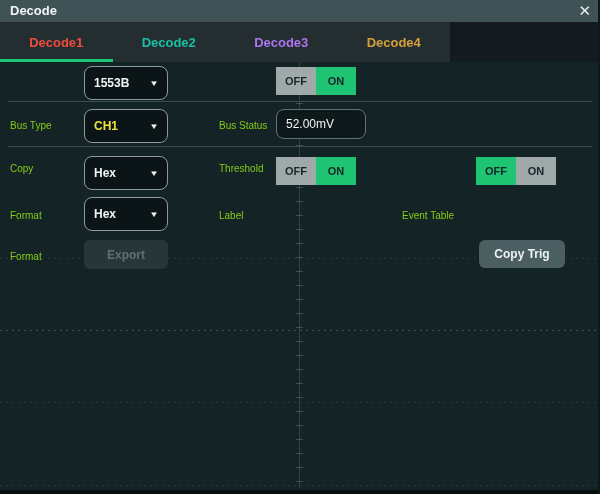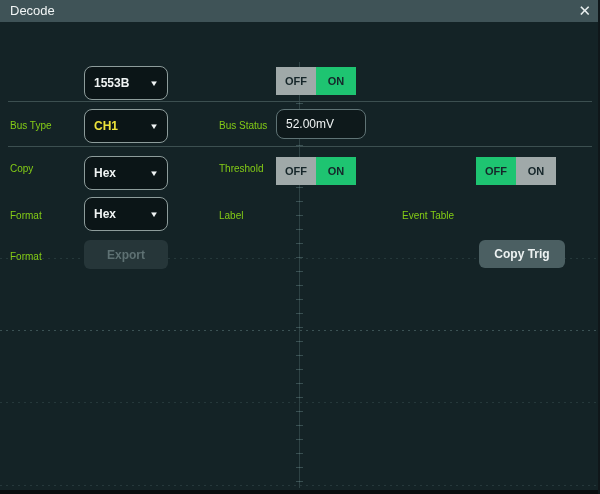--- a/index.html
+++ b/index.html
@@ -4,21 +4,21 @@
 <style>
   html,body{margin:0;padding:0;background:#000;}
   .app{
     position:relative;width:600px;height:494px;overflow:hidden;
     background:#142326;
     font-family:"Liberation Sans","DejaVu Sans",sans-serif;
     -webkit-font-smoothing:antialiased;
   }
   
   .titlebar{position:absolute;top:0;left:0;width:600px;height:22px;background:#3f5357;}
-  .title{position:absolute;left:10px;top:0;line-height:22px;font-size:13px;font-weight:normal;color:#f1f5f5;}
+  .title{position:absolute;left:10px;top:0;line-height:22px;font-size:13px;font-weight:bold;color:#f1f5f5;}
   .close{position:absolute;right:9px;top:0;line-height:22px;font-size:15px;color:#e9efef;cursor:pointer;}
   
   .tabstrip{position:absolute;top:22px;left:0;width:600px;height:40px;background:#141b1e;}
   .tabs-inner{position:absolute;left:0;top:0;width:450px;height:40px;background:#242e31;display:flex;}
   .tab{flex:1;position:relative;display:flex;align-items:center;justify-content:center;
        font-size:13px;font-weight:bold;cursor:pointer;}
   .tab.active::after{content:"";position:absolute;left:0;right:0;bottom:0;height:3px;background:#1fc878;}
   
   .grat{position:absolute;pointer-events:none;}
   .grat-v{left:299px;top:62px;height:426px;width:1px;background:rgba(150,190,190,0.20);}
@@ -53,20 +53,36 @@
 </head>
 <body>
 
 <div class="app">
 
   <div class="titlebar">
     <span class="title">Decode</span>
     <span class="close">✕</span>
   </div>
 
+  <div class="tabstrip">
+    <div class="tabs-inner">
+      <div class="tab active" style="color: rgb(238, 75, 60);">
+        <span>Decode1</span>
+      </div>
+      <div class="tab" style="color: rgb(25, 191, 166);">
+        <span>Decode2</span>
+      </div>
+      <div class="tab" style="color: rgb(173, 117, 238);">
+        <span>Decode3</span>
+      </div>
+      <div class="tab" style="color: rgb(212, 160, 59);">
+        <span>Decode4</span>
+      </div>
+    </div>
+  </div>
 
   <div class="grat grat-v"></div>
   <div class="grat grat-v-ticks"></div>
   <div class="grat grat-h faint" style="top:258px"></div>
   <div class="grat grat-h" style="top:330px"></div>
   <div class="grat grat-h faint" style="top:402px"></div>
   <div class="grat grat-h faint" style="top:485px"></div>
 
   <span class="lbl" style="left:10px;top:81px">Bus Type</span>
   <div class="dropdown" style="left:84px;top:66px">

